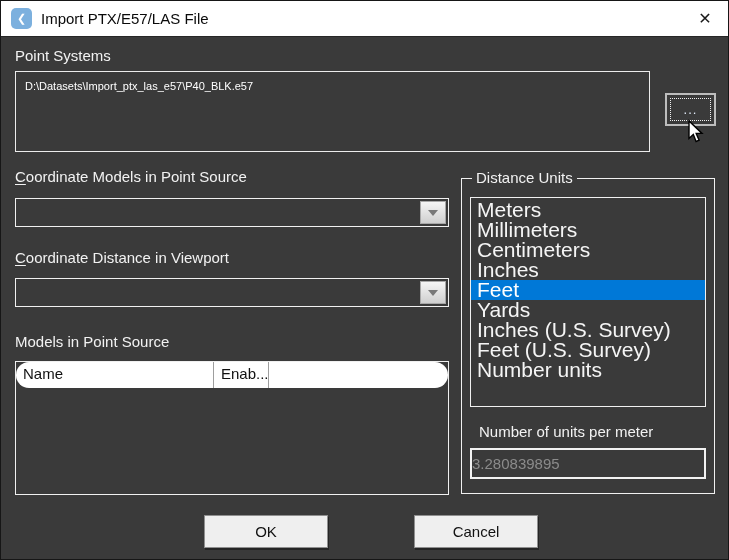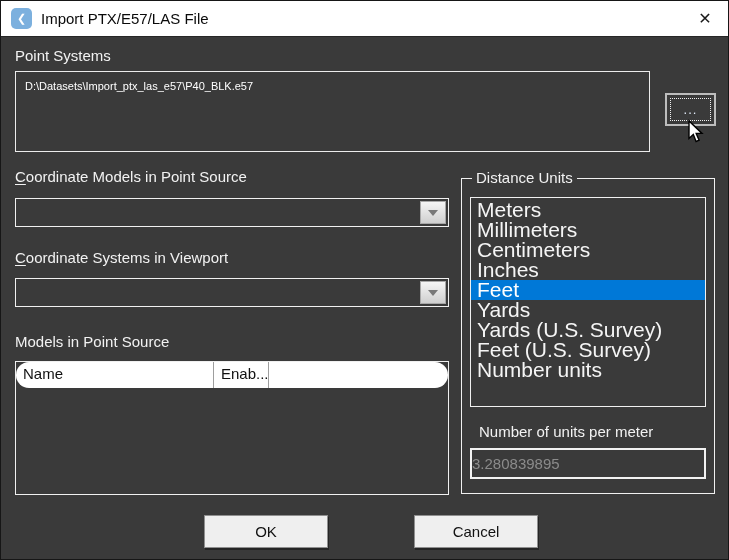--- a/index.html
+++ b/index.html
@@ -154,21 +154,21 @@
     <span class="u">C</span><span>oordinate Models in Point Source</span>
   </div>
   <div class="combo" style="top:197px;">
     <span class="value"></span>
     <span class="arrow-btn">
         <span class="tri"></span>
       </span>
   </div>
 
   <div class="lbl" style="left:14px; top:248px;">
-    <span class="u">C</span><span>oordinate Systems in Viewport</span>
+    <span class="u">C</span><span>oordinate Distance in Viewport</span>
   </div>
   <div class="combo" style="top:277px;">
     <span class="value"></span>
     <span class="arrow-btn">
         <span class="tri"></span>
       </span>
   </div>
 
   <div class="lbl" style="left:14px; top:332px;">Models in Point Source</div>
   <div class="models-table">
@@ -182,21 +182,21 @@
 
   <div class="group">
     <span class="group-legend">Distance Units</span>
     <div class="units-list">
         <div class="list-item">Meters</div>
         <div class="list-item">Millimeters</div>
         <div class="list-item">Centimeters</div>
         <div class="list-item">Inches</div>
         <div class="list-item selected">Feet</div>
         <div class="list-item">Yards</div>
-        <div class="list-item">Yards (U.S. Survey)</div>
+        <div class="list-item">Inches (U.S. Survey)</div>
         <div class="list-item">Feet (U.S. Survey)</div>
         <div class="list-item">Number units</div>
       </div>
     <div class="units-label">Number of units per meter</div>
     <div class="units-input">
       <span>3.280839895</span>
     </div>
   </div>
 
   <button class="push-btn cancel-btn">Cancel</button>

